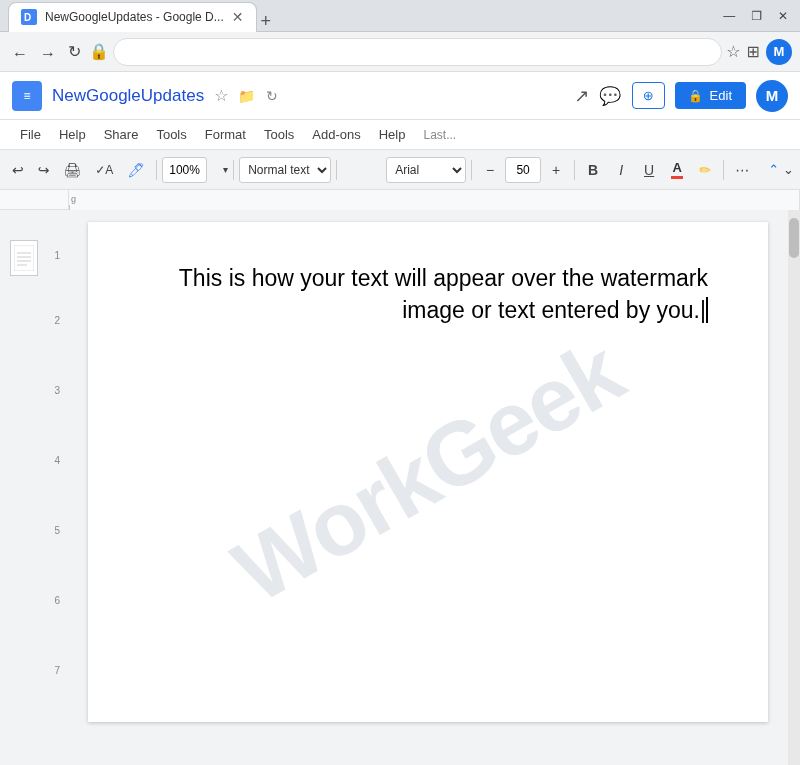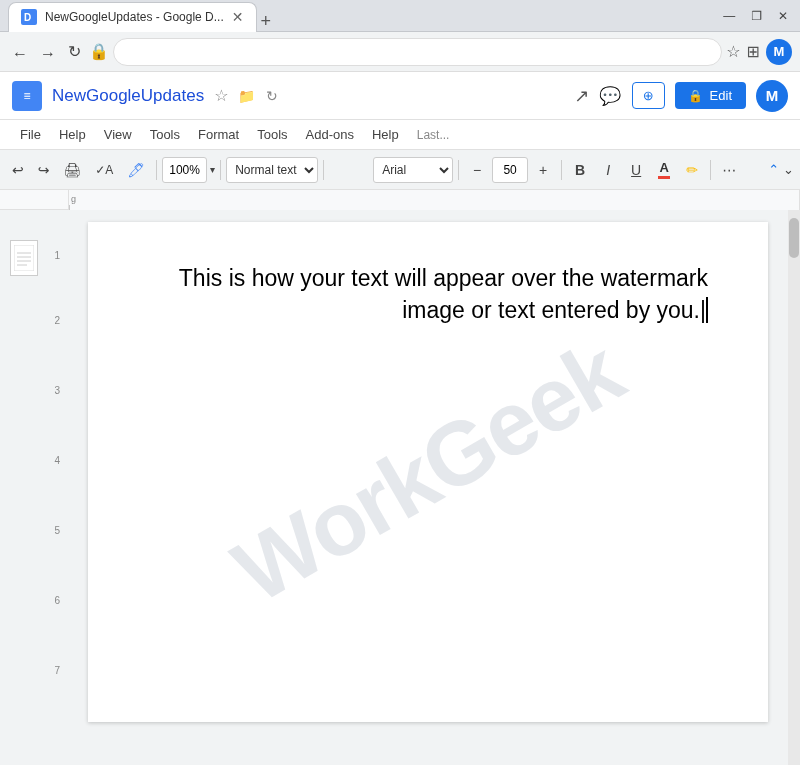--- a/index.html
+++ b/index.html
@@ -228,37 +228,37 @@
       <span class="share-lock">🔒</span>
       <span>Edit</span>
     </button>
     <div class="user-avatar">M</div>
   </div>
 </div>
 
 <div class="menu-bar">
   <span class="menu-item">File</span>
   <span class="menu-item">Help</span>
-  <span class="menu-item">View</span>
+  <span class="menu-item">Share</span>
   <span class="menu-item">Tools</span>
   <span class="menu-item">Format</span>
   <span class="menu-item">Tools</span>
   <span class="menu-item">Add-ons</span>
   <span class="menu-item">Help</span>
   <span class="last-edit">Last...</span>
 </div>
 
 <div class="toolbar">
   <span class="toolbar-btn">↩</span>
   <span class="toolbar-btn">↪</span>
   <span class="toolbar-btn">🖨</span>
   <span class="toolbar-btn" style="font-size:12px;">✓A</span>
   <span class="toolbar-btn paint-format-icon">🖊</span>
   <div class="toolbar-divider"></div>
-  <div style="display:flex; align-items:center; gap:3px;">
+  <div style="display:flex; align-items:center; gap:16px;">
     <input class="zoom-input" type="text" value="100%" readonly="" style="">
     <span style="font-size:10px; color:#444; cursor:pointer;">▾</span>
   </div>
   <div class="toolbar-divider"></div>
   <div style="display:flex; align-items:center; gap:2px;">
     <select class="toolbar-select">
       <option>Normal text</option>
       <option>Heading 1</option>
       <option>Heading 2</option>
     </select>

